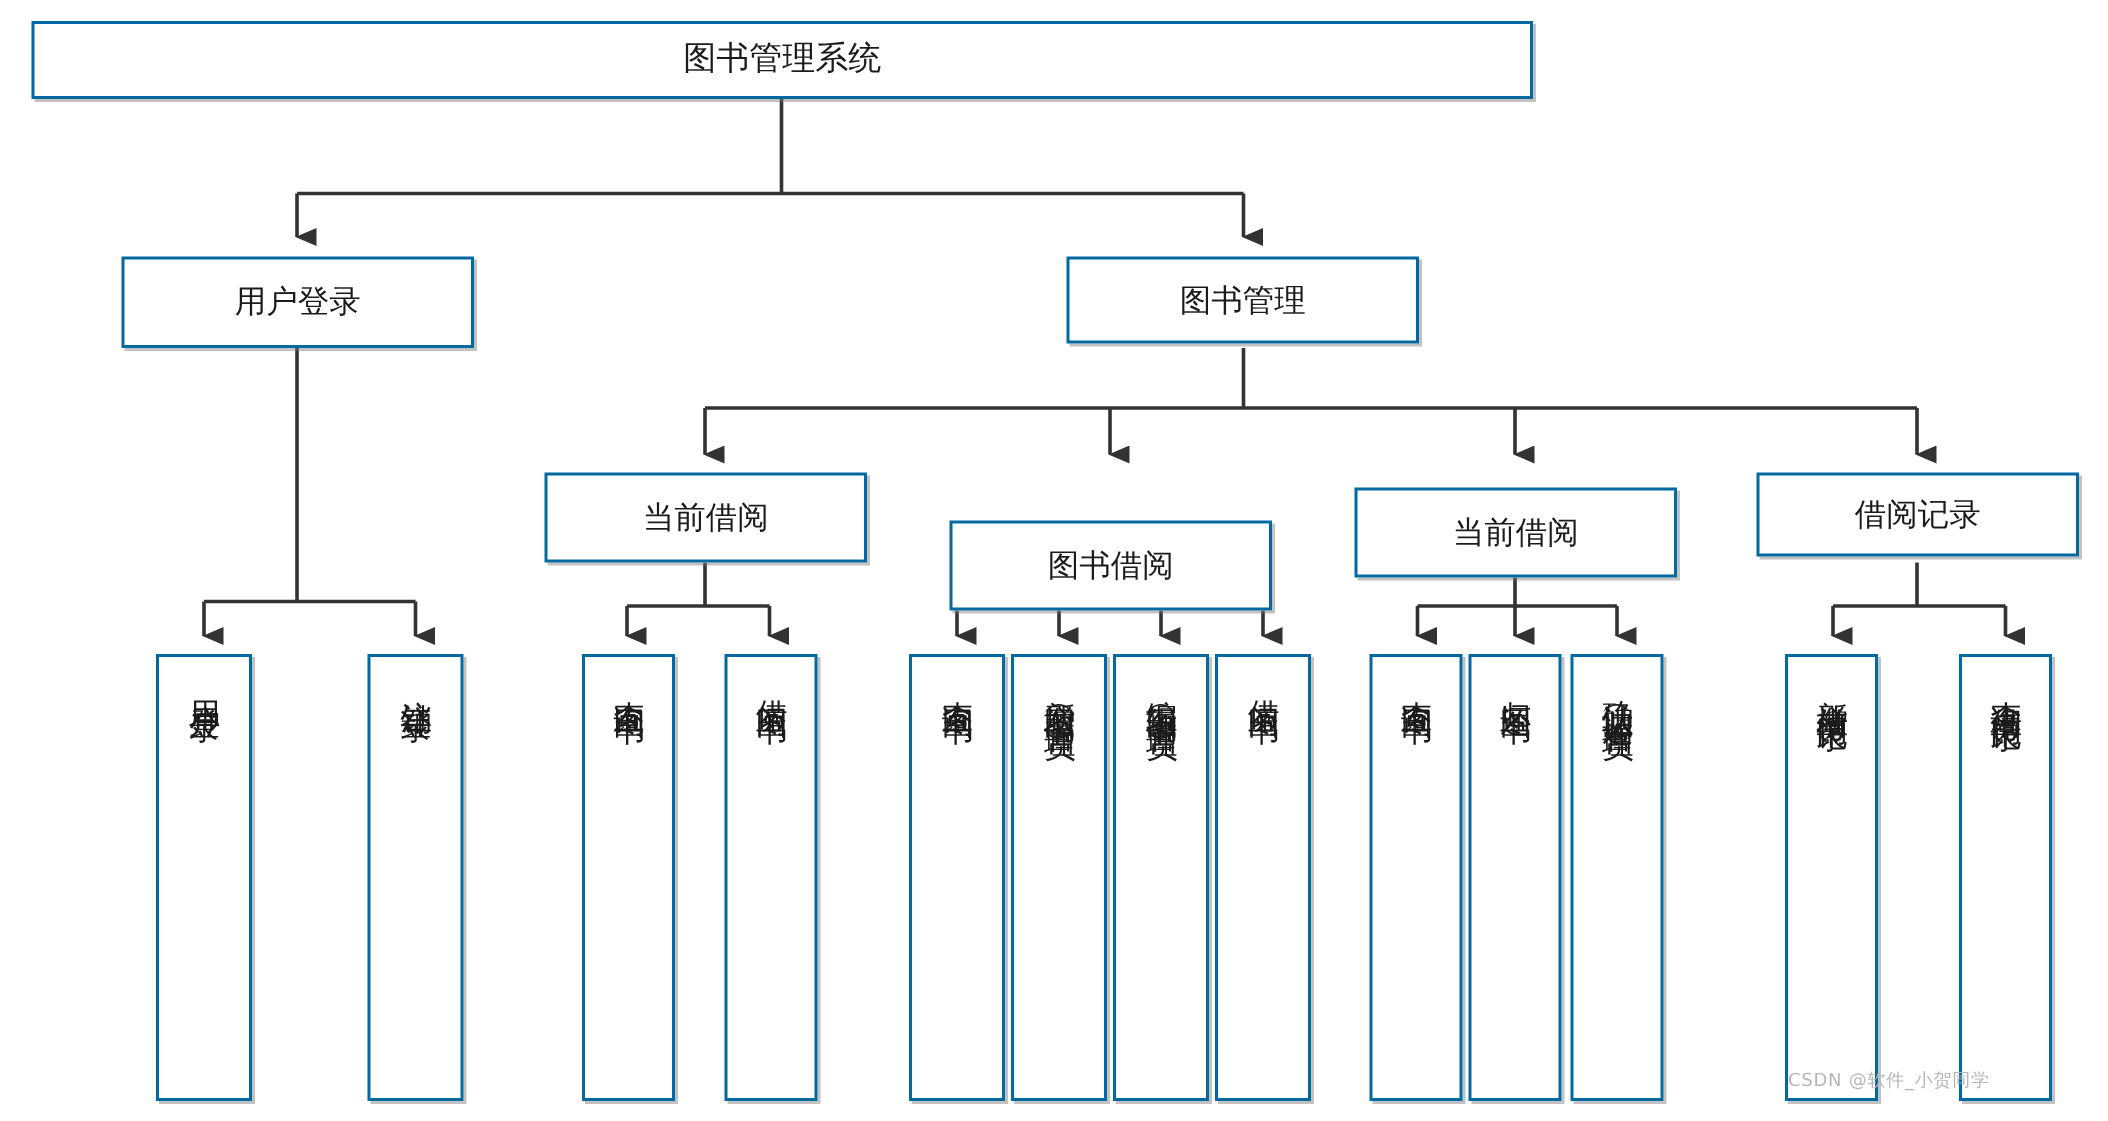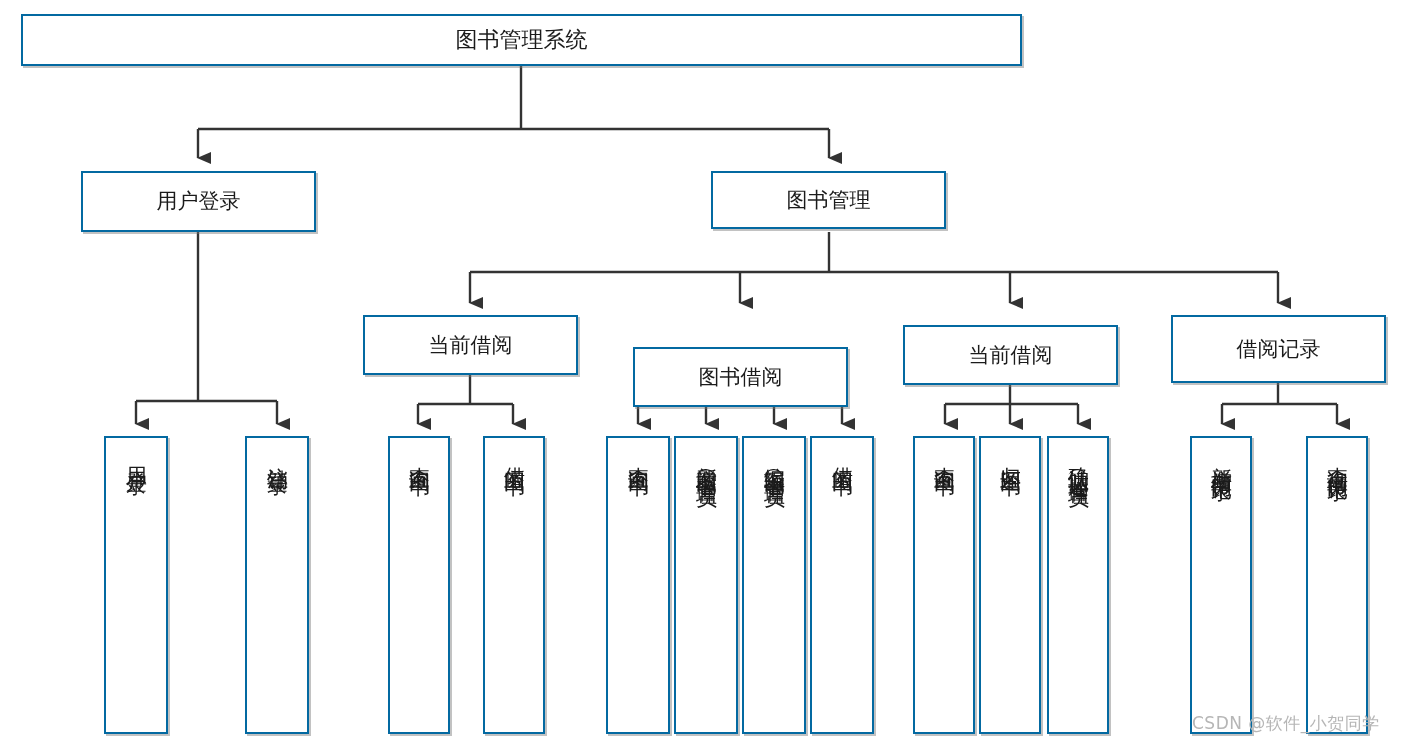--- a/index.html
+++ b/index.html
@@ -56,21 +56,21 @@
     text-orientation: upright;
     font-size: 21px;
     letter-spacing: 3px;
     line-height: 1;
     margin: 0 auto;
   }
   .watermark {
     position: absolute;
     left: 1192px;
     top: 712px;
-    font-size: 17px;
+    font-size: 12px;
     color: #b6b6b6;
     z-index: 5;
     white-space: nowrap;
     letter-spacing: 0.5px;
   }
 </style>
 </head>
 <body>
 
 <div id="canvas">
@@ -140,21 +140,21 @@
 
   <div class="node horiz" style="left:363px; top:315px; width:215px; height:60px;">
     <span class="label">当前借阅</span>
   </div>
   <div class="node horiz" style="left:633px; top:315px; width:215px; height:60px;margin-top:32px;">
     <span class="label">图书借阅</span>
   </div>
   <div class="node horiz" style="left:903px; top:325px; width:215px; height:60px;">
     <span class="label">当前借阅</span>
   </div>
-  <div class="node horiz" style="left:1171px; top:315px; width:215px; height:68px;">
+  <div class="node horiz" style="left:1171px; top:315px; width:215px; height:56px;">
     <span class="label">借阅记录</span>
   </div>
 
   <div class="node vert" style="left:104px; top:436px; width:64px; height:298px;">
     <span class="label">用户登录</span>
   </div>
   <div class="node vert" style="left:245px; top:436px; width:64px; height:298px;">
     <span class="label">注销登录</span>
   </div>
 

